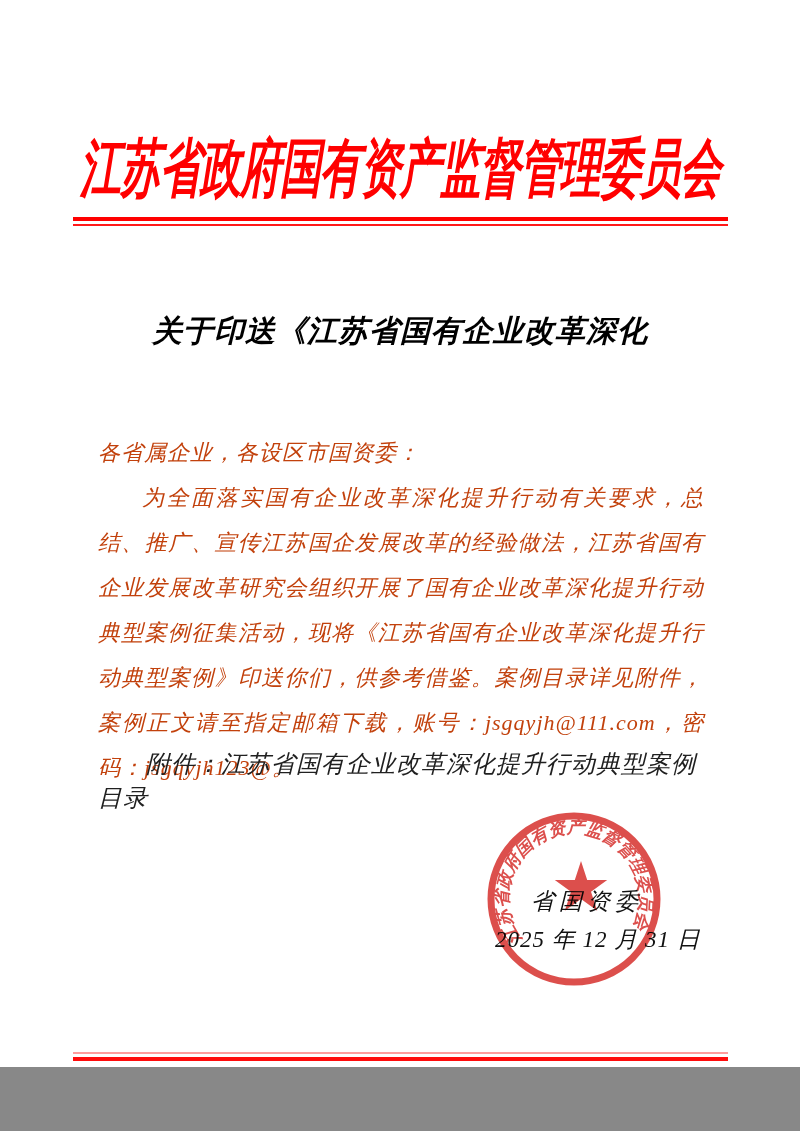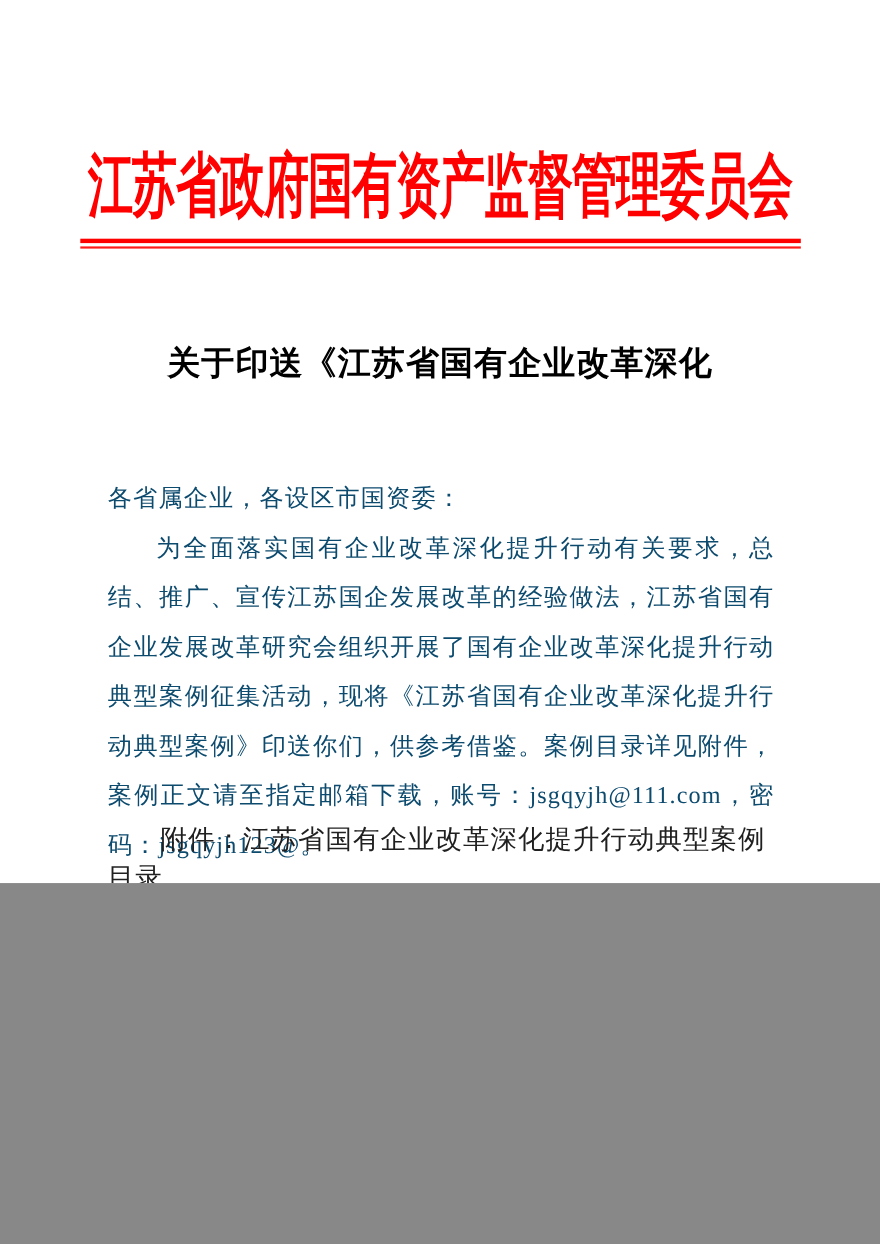--- a/index.html
+++ b/index.html
@@ -1,22 +1,23 @@
 <!DOCTYPE html>
 <html><head>
 <meta charset="utf-8">
 <style>
   html,body{margin:0;padding:0;background:#888;}
   .page{
     position:relative;
-    width:800px;height:803px;
+    width:800px;height:1067px;
     margin:0 auto;
     background:#ffffff;
     overflow:hidden;
     font-family:"Liberation Serif","DejaVu Serif",serif;
+    font-style:italic;
   }
   .masthead{
     position:absolute;top:126px;left:0;right:0;
     text-align:center;
     font-size:41px;font-weight:bold;
     color:#ff0000;
     letter-spacing:-1px;
     transform:scaleY(1.55);
     transform-origin:50% 0%;
     white-space:nowrap;
@@ -30,21 +31,21 @@
     position:absolute;top:308px;left:0;right:0;
     text-align:center;
     font-size:30px;font-weight:bold;
     line-height:46px;
     color:#000000;
     letter-spacing:1px;
   }
   .body-text{
     position:absolute;top:430px;left:98px;width:606px;
     font-size:22px;line-height:45px;
-    color:#0c4a6e;
+    color:#c2410c;
     letter-spacing:1px;
     text-align:justify;
   }
   .body-text p{margin:0;}
   .body-text p.indent{text-indent:2em;}
   .attachment{
     position:absolute;top:747px;left:98px;width:606px;
     font-size:24px;line-height:34px;
     color:#202020;
     letter-spacing:1px;

